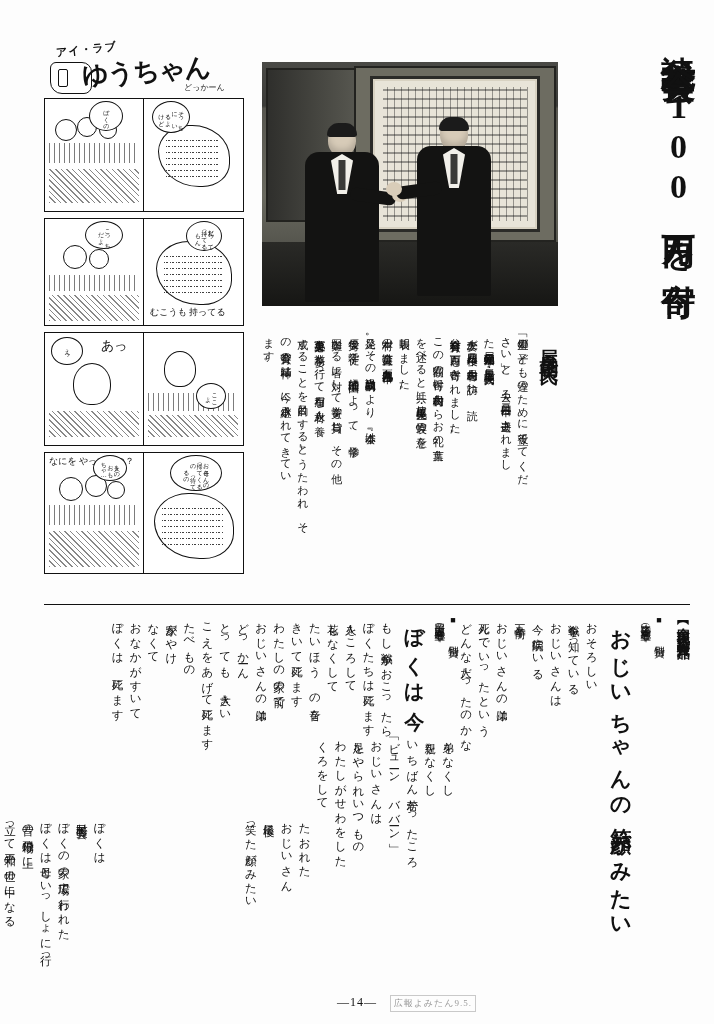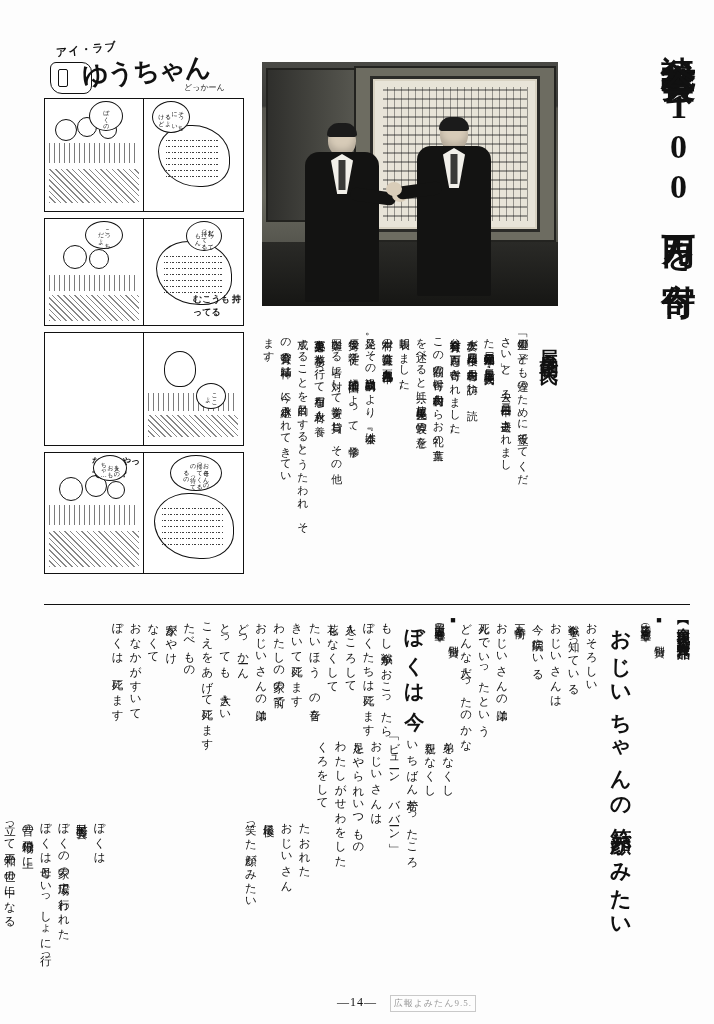--- a/index.html
+++ b/index.html
@@ -151,22 +151,21 @@
     position: absolute;
     background:
       radial-gradient(circle at 50% 100%, #111 0 1px, transparent 1.2px),
       radial-gradient(circle at 0% 100%, #111 0 1px, transparent 1.2px);
     background-size: 6px 6px;
     opacity: .8;
   }
   .sfx {
     position: absolute;
     font-size: 13px;
-    font-weight: bold;
-    margin-left: 43px;
+    font-weight: normal;
   }
   .sfx.small { font-size: 9px; }
 
   
   .photo-wrap {
     position: absolute;
     left: 262px;
     top: 62px;
     width: 296px;
   }
@@ -482,20 +481,26 @@
         <div class="dino" style="left:12px;top:22px;width:74px;height:62px;"></div>
         <div class="scale" style="left:20px;top:32px;width:58px;height:44px;"></div>
         <div class="sfx small" style="left:6px;bottom:6px;">むこうも
 持ってる</div>
         <div class="bubble" style="left:42px;top:2px;width:36px;height:30px;">私だって
 持ってるもん</div>
       </div>
     </div>
 
     <div class="panel" style="height:112px;">
+      <div class="half left">
+        <div class="fig" style="left:28px;top:30px;width:36px;height:40px;border-radius:50% 50% 45% 45%;"></div>
+        <div class="hatch-d" style="left:4px;top:78px;width:90px;height:26px;"></div>
+        <div class="sfx" style="left:56px;top:4px;">あっ</div>
+        <div class="bubble" style="left:6px;top:4px;width:32px;height:28px;">えっ</div>
+      </div>
       <div class="half right">
         <div class="fig" style="left:20px;top:18px;width:30px;height:34px;border-radius:50% 50% 45% 45%;"></div>
         <div class="hatch" style="left:4px;top:60px;width:90px;height:18px;"></div>
         <div class="hatch-d" style="left:4px;top:82px;width:90px;height:22px;"></div>
         <div class="bubble" style="left:52px;top:50px;width:30px;height:26px;">ここよ</div>
       </div>
     </div>
 
     <div class="panel" style="height:120px;">
       <div class="half left">

